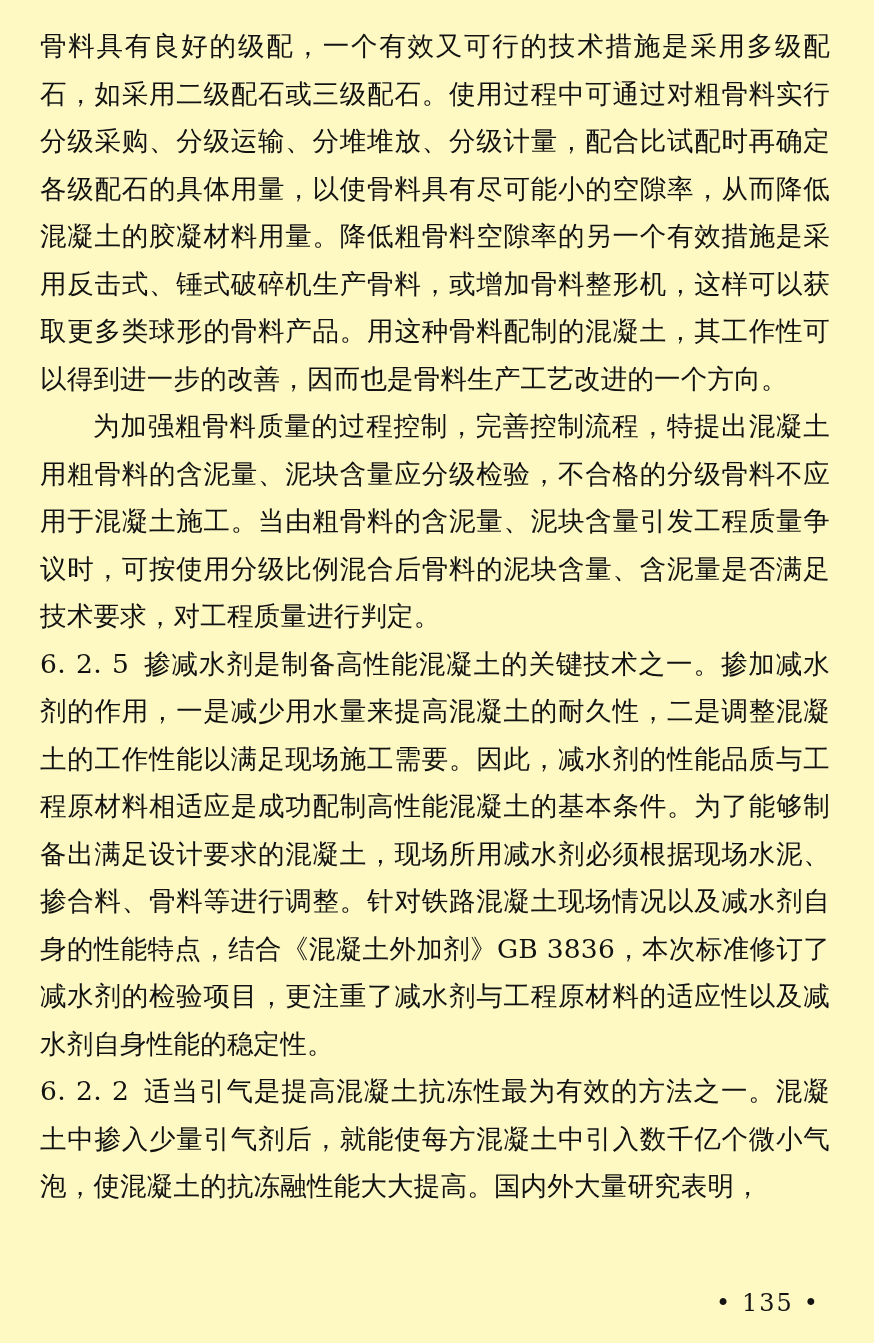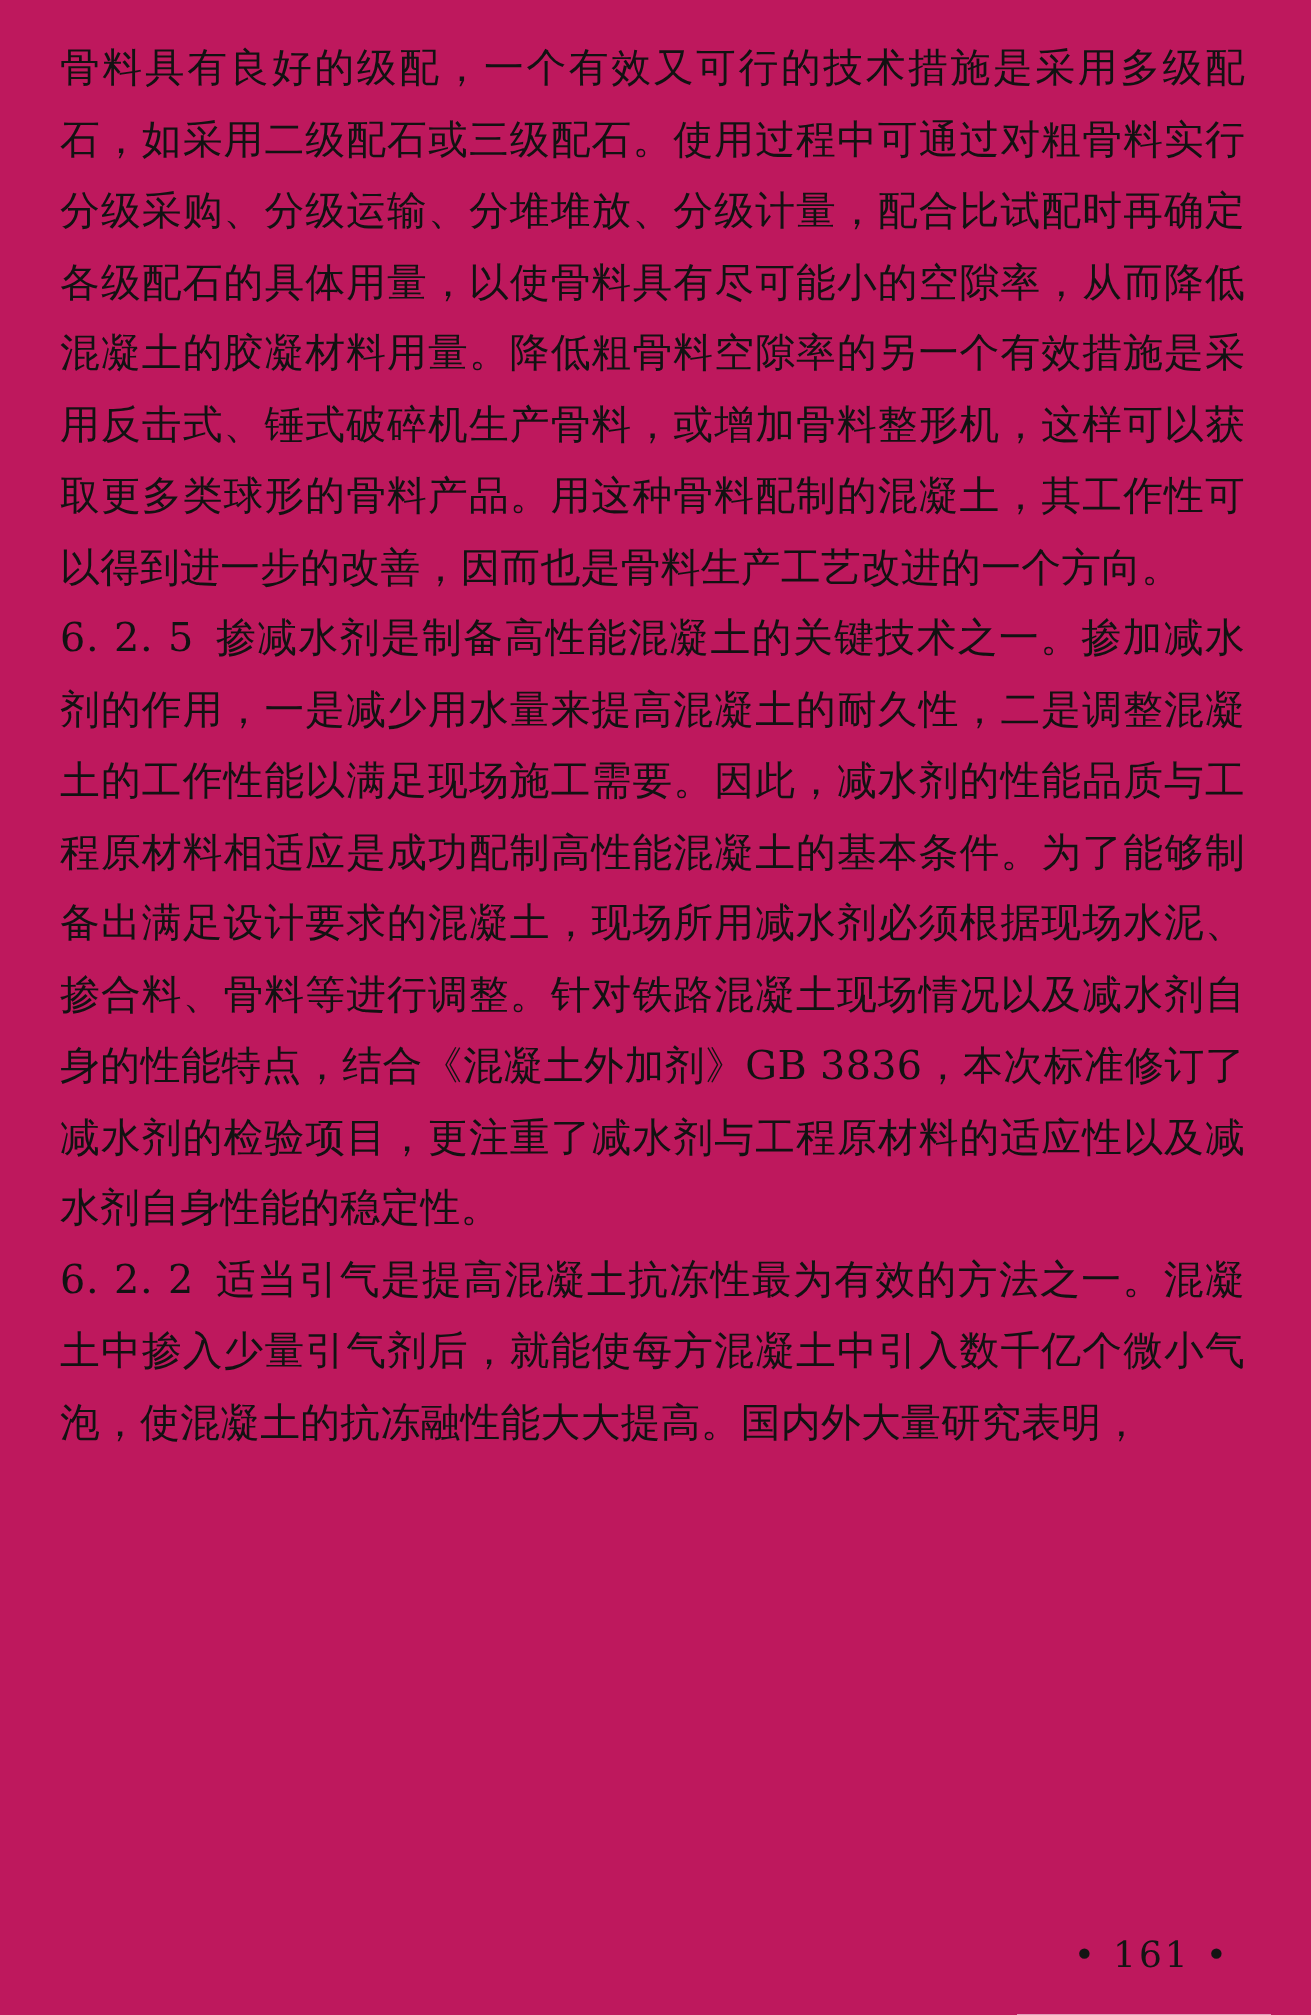--- a/index.html
+++ b/index.html
@@ -4,21 +4,21 @@
 <style>
   html, body {
     margin: 0;
     padding: 0;
     background: #ffffff;
   }
   .page {
     position: relative;
     width: 874px;
     height: 1343px;
-    background: #be185d;
+    background: #fef9c3;
     box-sizing: border-box;
     padding: 22px 44px 10px 40px;
     font-family: "DejaVu Serif", "Liberation Serif", serif;
     color: #121212;
     overflow: hidden;
   }
   .body-text {
     font-size: 26.5px;
     line-height: 47.5px;
     text-align: justify;
@@ -62,24 +62,25 @@
   }
 </style>
 </head>
 <body>
 
 <div class="page">
   <div class="body-text">
 
     <p class="para">骨料具有良好的级配，一个有效又可行的技术措施是采用多级配石，如采用二级配石或三级配石。使用过程中可通过对粗骨料实行分级采购、分级运输、分堆堆放、分级计量，配合比试配时再确定各级配石的具体用量，以使骨料具有尽可能小的空隙率，从而降低混凝土的胶凝材料用量。降低粗骨料空隙率的另一个有效措施是采用反击式、锤式破碎机生产骨料，或增加骨料整形机，这样可以获取更多类球形的骨料产品。用这种骨料配制的混凝土，其工作性可以得到进一步的改善，因而也是骨料生产工艺改进的一个方向。</p>
 
+    <p class="para indent">为加强粗骨料质量的过程控制，完善控制流程，特提出混凝土用粗骨料的含泥量、泥块含量应分级检验，不合格的分级骨料不应用于混凝土施工。当由粗骨料的含泥量、泥块含量引发工程质量争议时，可按使用分级比例混合后骨料的泥块含量、含泥量是否满足技术要求，对工程质量进行判定。</p>
 
 
     <p class="para numbered"><span class="clause-num">6. 2. 5</span><span>掺减水剂是制备高性能混凝土的关键技术之一。掺加减水剂的作用，一是减少用水量来提高混凝土的耐久性，二是调整混凝土的工作性能以满足现场施工需要。因此，减水剂的性能品质与工程原材料相适应是成功配制高性能混凝土的基本条件。为了能够制备出满足设计要求的混凝土，现场所用减水剂必须根据现场水泥、掺合料、骨料等进行调整。针对铁路混凝土现场情况以及减水剂自身的性能特点，结合《混凝土外加剂》GB 3836，本次标准修订了减水剂的检验项目，更注重了减水剂与工程原材料的适应性以及减水剂自身性能的稳定性。</span></p>
 
     <p class="para numbered"><span class="clause-num">6. 2. 2</span><span>适当引气是提高混凝土抗冻性最为有效的方法之一。混凝土中掺入少量引气剂后，就能使每方混凝土中引入数千亿个微小气泡，使混凝土的抗冻融性能大大提高。国内外大量研究表明，</span></p>
 
   </div>
 
   <div class="footer">
-    <span class="dot">•</span><span>161</span><span class="dot">•</span>
+    <span class="dot">•</span><span>135</span><span class="dot">•</span>
   </div>
 </div>
 
 </body></html>

